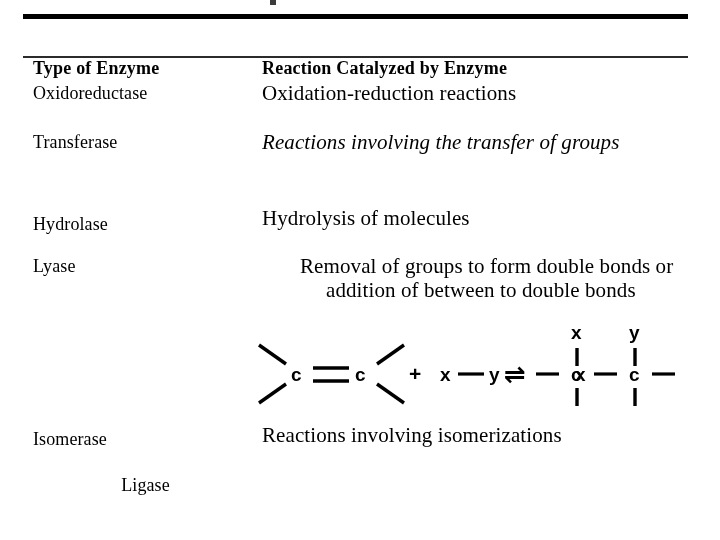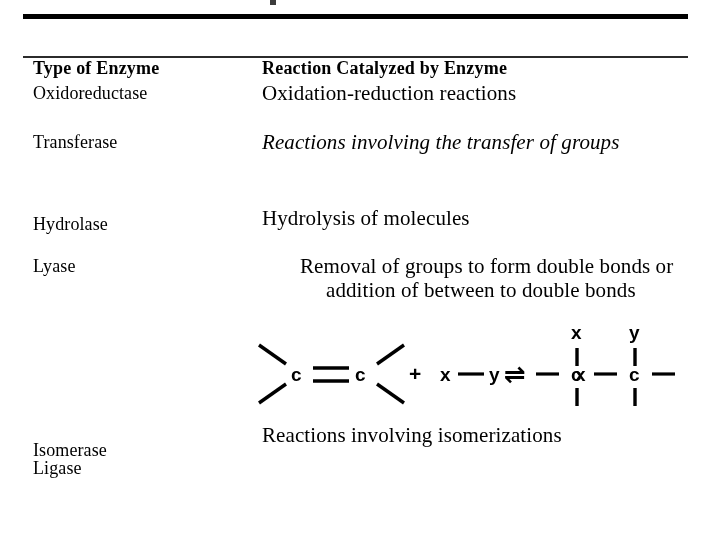--- a/index.html
+++ b/index.html
@@ -171,28 +171,28 @@
 
     <div class="trow">
       <div class="cell-type" style="top:254px;">Lyase</div>
       <div class="cell-rxn" style="top:254px;margin-left:38px;">
         <span class="line1">Removal of groups to form double bonds or</span>
         <span class="line2">addition of between to double bonds</span>
       </div>
     </div>
 
     <div class="trow">
-      <div class="cell-type" style="top:438px;">Isomerase</div>
+      <div class="cell-type" style="top:427px;">Isomerase</div>
       <div class="cell-rxn" style="top:423px;">
         <span class="line1">Reactions involving isomerizations</span>
       </div>
     </div>
 
     <div class="trow">
-      <div class="cell-type" style="top:456px;">Ligase</div>
+      <div class="cell-type" style="top:473px;text-align:center;">Ligase</div>
       <div class="cell-rxn" style="top:473px;">
       </div>
     </div>
 
   </div>
 
   <div class="scheme">
     <svg width="720" height="100" viewBox="0 0 720 100" xmlns="http://www.w3.org/2000/svg">
 
       <line class="bond" x1="259" y1="27" x2="286" y2="46"></line>

